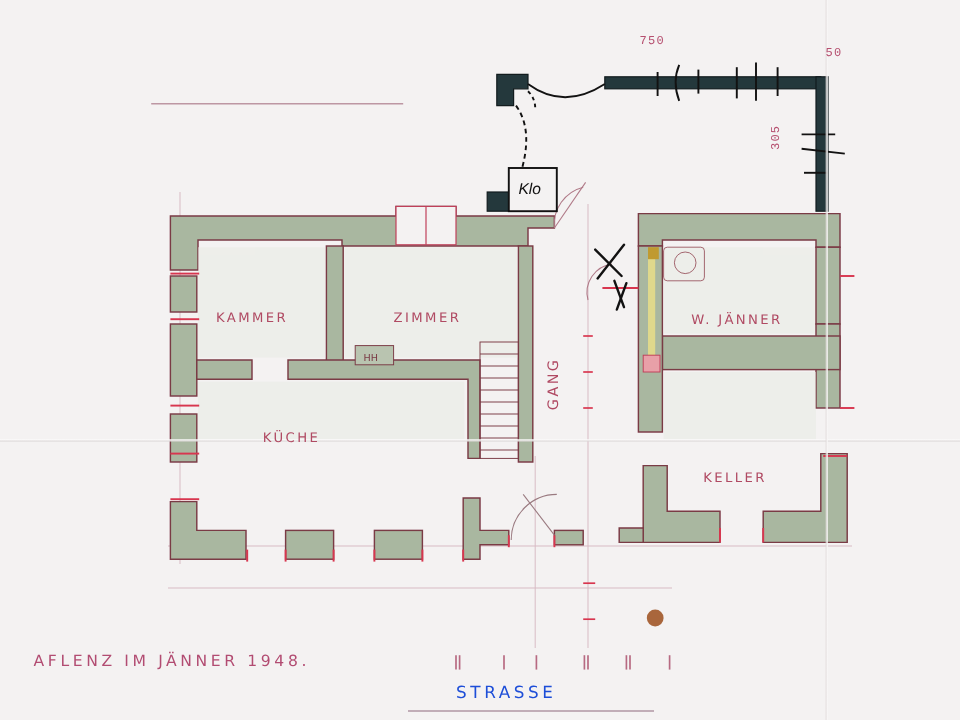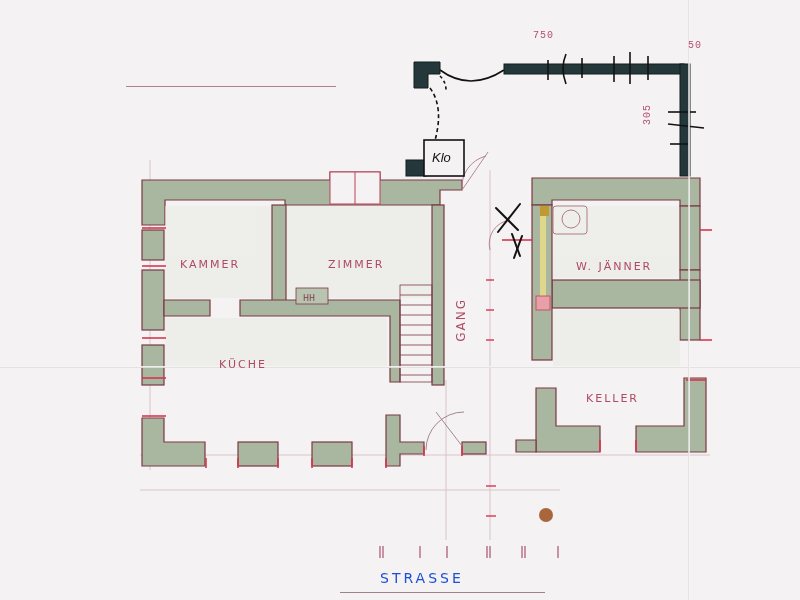--- a/index.html
+++ b/index.html
@@ -214,15 +214,16 @@
   <div class="lbl room" style="left:576px;top:260px;">W. JÄNNER</div>
   <div class="lbl room" style="left:219px;top:358px;">KÜCHE</div>
   <div class="lbl room" style="left:586px;top:360px;margin-top:32px;">KELLER</div>
 
   <div class="lbl dim" style="left:533px;top:30px;">750</div>
   <div class="lbl dim vert" style="left:642px;top:104px;">305</div>
   <div class="lbl dim" style="left:688px;top:40px;">50</div>
 
   <div class="klo">Klo</div>
 
+  <div class="lbl caption">AFLENZ IM JÄNNER 1948.</div>
   <div class="lbl street">STRASSE</div>
   <div class="street-ul"></div>
 </div>
 
 </body></html>

